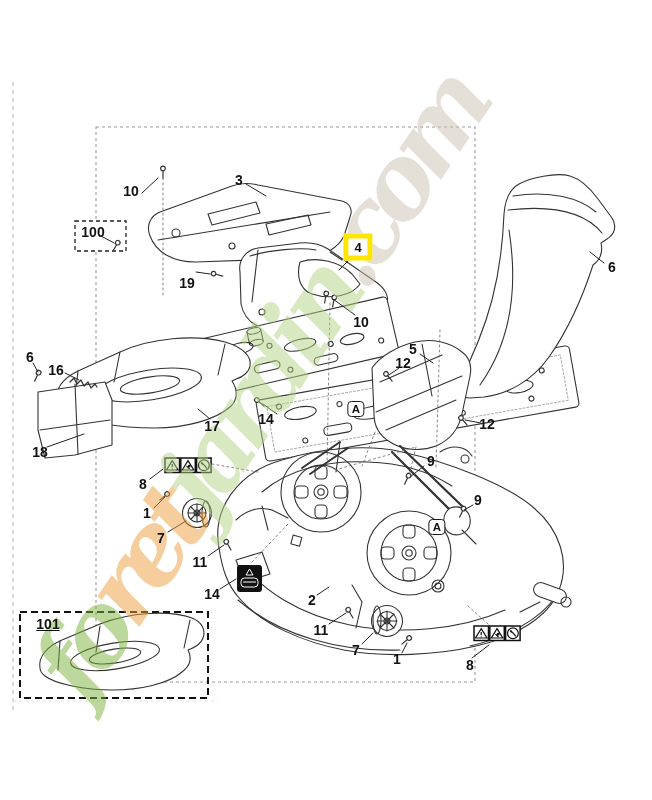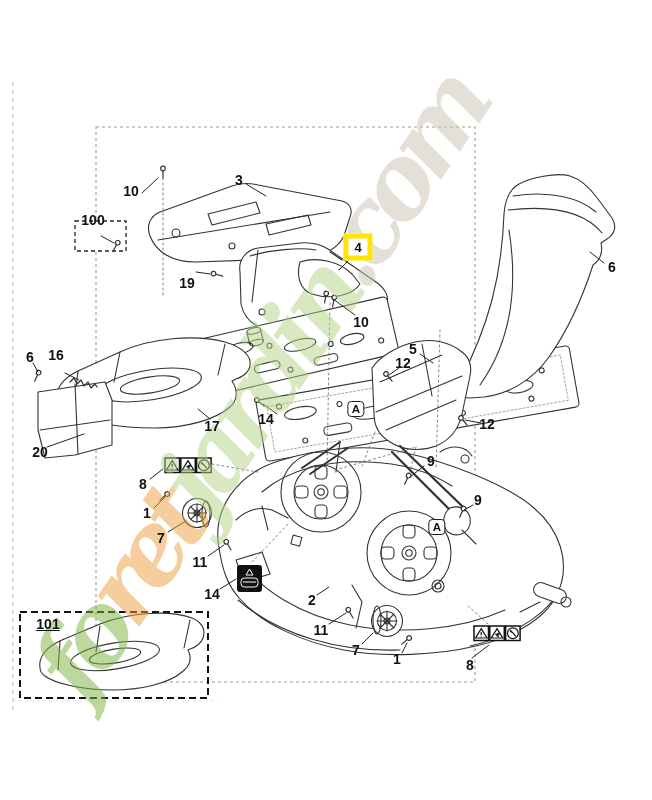--- a/index.html
+++ b/index.html
@@ -278,34 +278,34 @@
   </g>
 
   <text transform="translate(86,706) rotate(-56)" font-family="'DejaVu Serif',serif" font-style="italic" font-weight="bold" font-size="100" letter-spacing="-10" opacity="0.5">
     <tspan fill="#7db33e">fo</tspan><tspan fill="#ef9f3e">ret</tspan><tspan fill="#b3d284">jardin</tspan><tspan fill="#ccc2b0">.com</tspan>
   </text>
 </svg>
 
 <div class="callout-layer">
       <div class="callout" style="left: 131px; top: 191px;">10</div>
       <div class="callout" style="left: 239px; top: 180px;">3</div>
-      <div class="callout" style="left: 93px; top: 220px;">100</div>
+      <div class="callout" style="left: 93px; top: 232px;">100</div>
       <div class="callout highlight" style="left: 358px; top: 247px;">4</div>
       <div class="callout" style="left: 187px; top: 271px; margin-top: 12px;">19</div>
       <div class="callout" style="left: 612px; top: 267px;">6</div>
       <div class="callout" style="left: 361px; top: 322px;">10</div>
       <div class="callout" style="left: 30px; top: 357px;">6</div>
-      <div class="callout" style="left: 56px; top: 355px;">16</div>
+      <div class="callout" style="left: 56px; top: 370px;">16</div>
       <div class="callout" style="left: 413px; top: 349px;">5</div>
       <div class="callout" style="left: 403px; top: 363px;">12</div>
       <div class="callout" style="left: 487px; top: 424px;">12</div>
       <div class="callout" style="left: 212px; top: 426px;">17</div>
       <div class="callout" style="left: 266px; top: 419px;">14</div>
       <div class="callout boxed" style="left: 356px; top: 409px;">A</div>
-      <div class="callout" style="left: 40px; top: 452px;">20</div>
+      <div class="callout" style="left: 40px; top: 452px;">18</div>
       <div class="callout" style="left: 431px; top: 461px;">9</div>
       <div class="callout" style="left: 143px; top: 484px;">8</div>
       <div class="callout" style="left: 478px; top: 500px;">9</div>
       <div class="callout" style="left: 147px; top: 513px;">1</div>
       <div class="callout boxed" style="left: 437px; top: 527px;">A</div>
       <div class="callout" style="left: 161px; top: 538px;">7</div>
       <div class="callout" style="left: 200px; top: 562px;">11</div>
       <div class="callout" style="left: 212px; top: 594px;">14</div>
       <div class="callout" style="left: 312px; top: 600px;">2</div>
       <div class="callout" style="left: 321px; top: 630px;">11</div>

